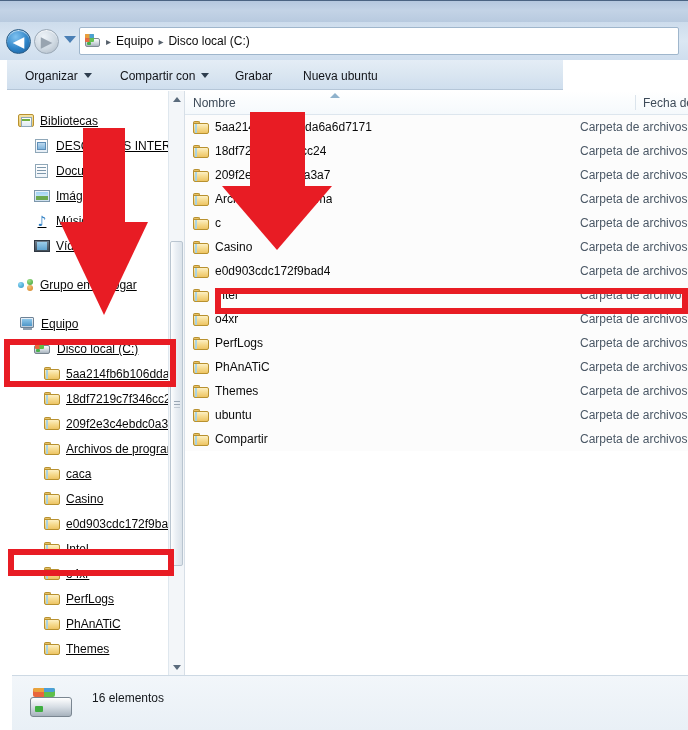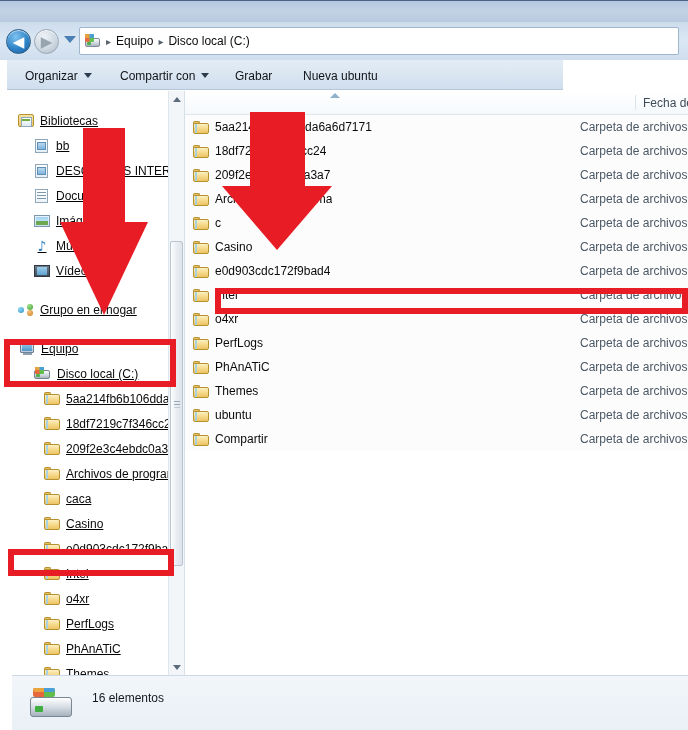--- a/index.html
+++ b/index.html
@@ -622,27 +622,20 @@
             <span class="sheet"></span>
             <span class="bar"></span>
           </span>
           <span>Bibliotecas</span>
         </div>
         <div class="tree-row lvl1">
           <span class="ico ico-blue">
             <span class="page"></span>
             <span class="inner"></span>
           </span>
-          <span>bb</span>
-        </div>
-        <div class="tree-row lvl1">
-          <span class="ico ico-blue">
-            <span class="page"></span>
-            <span class="inner"></span>
-          </span>
           <span>DESCARGAS INTERNET</span>
         </div>
         <div class="tree-row lvl1">
           <span class="ico ico-doclib">
             <span class="page"></span>
             <span class="ln" style="top:3px"></span>
             <span class="ln" style="top:6px"></span>
             <span class="ln" style="top:9px"></span>
           </span>
           <span>Documentos</span>
@@ -802,20 +795,23 @@
     <div class="sb-arrow" id="sb-down">
         <span class="tri"></span>
       </div>
   </div>
 
   <div id="splitter"></div>
 
   <div id="listpane">
 
     <div id="col-header">
+      <div class="col" style="left:0px; width:450px;">
+        <span>Nombre</span>
+      </div>
       <div id="sort-tri"></div>
       <div class="col-div" style="left:450px;"></div>
       <div class="col" style="left:450px; width:123px;">
         <span>Fecha de modifica...</span>
       </div>
 
     </div>
 
     <div id="rows">
       <div id="rows-bg"></div>

